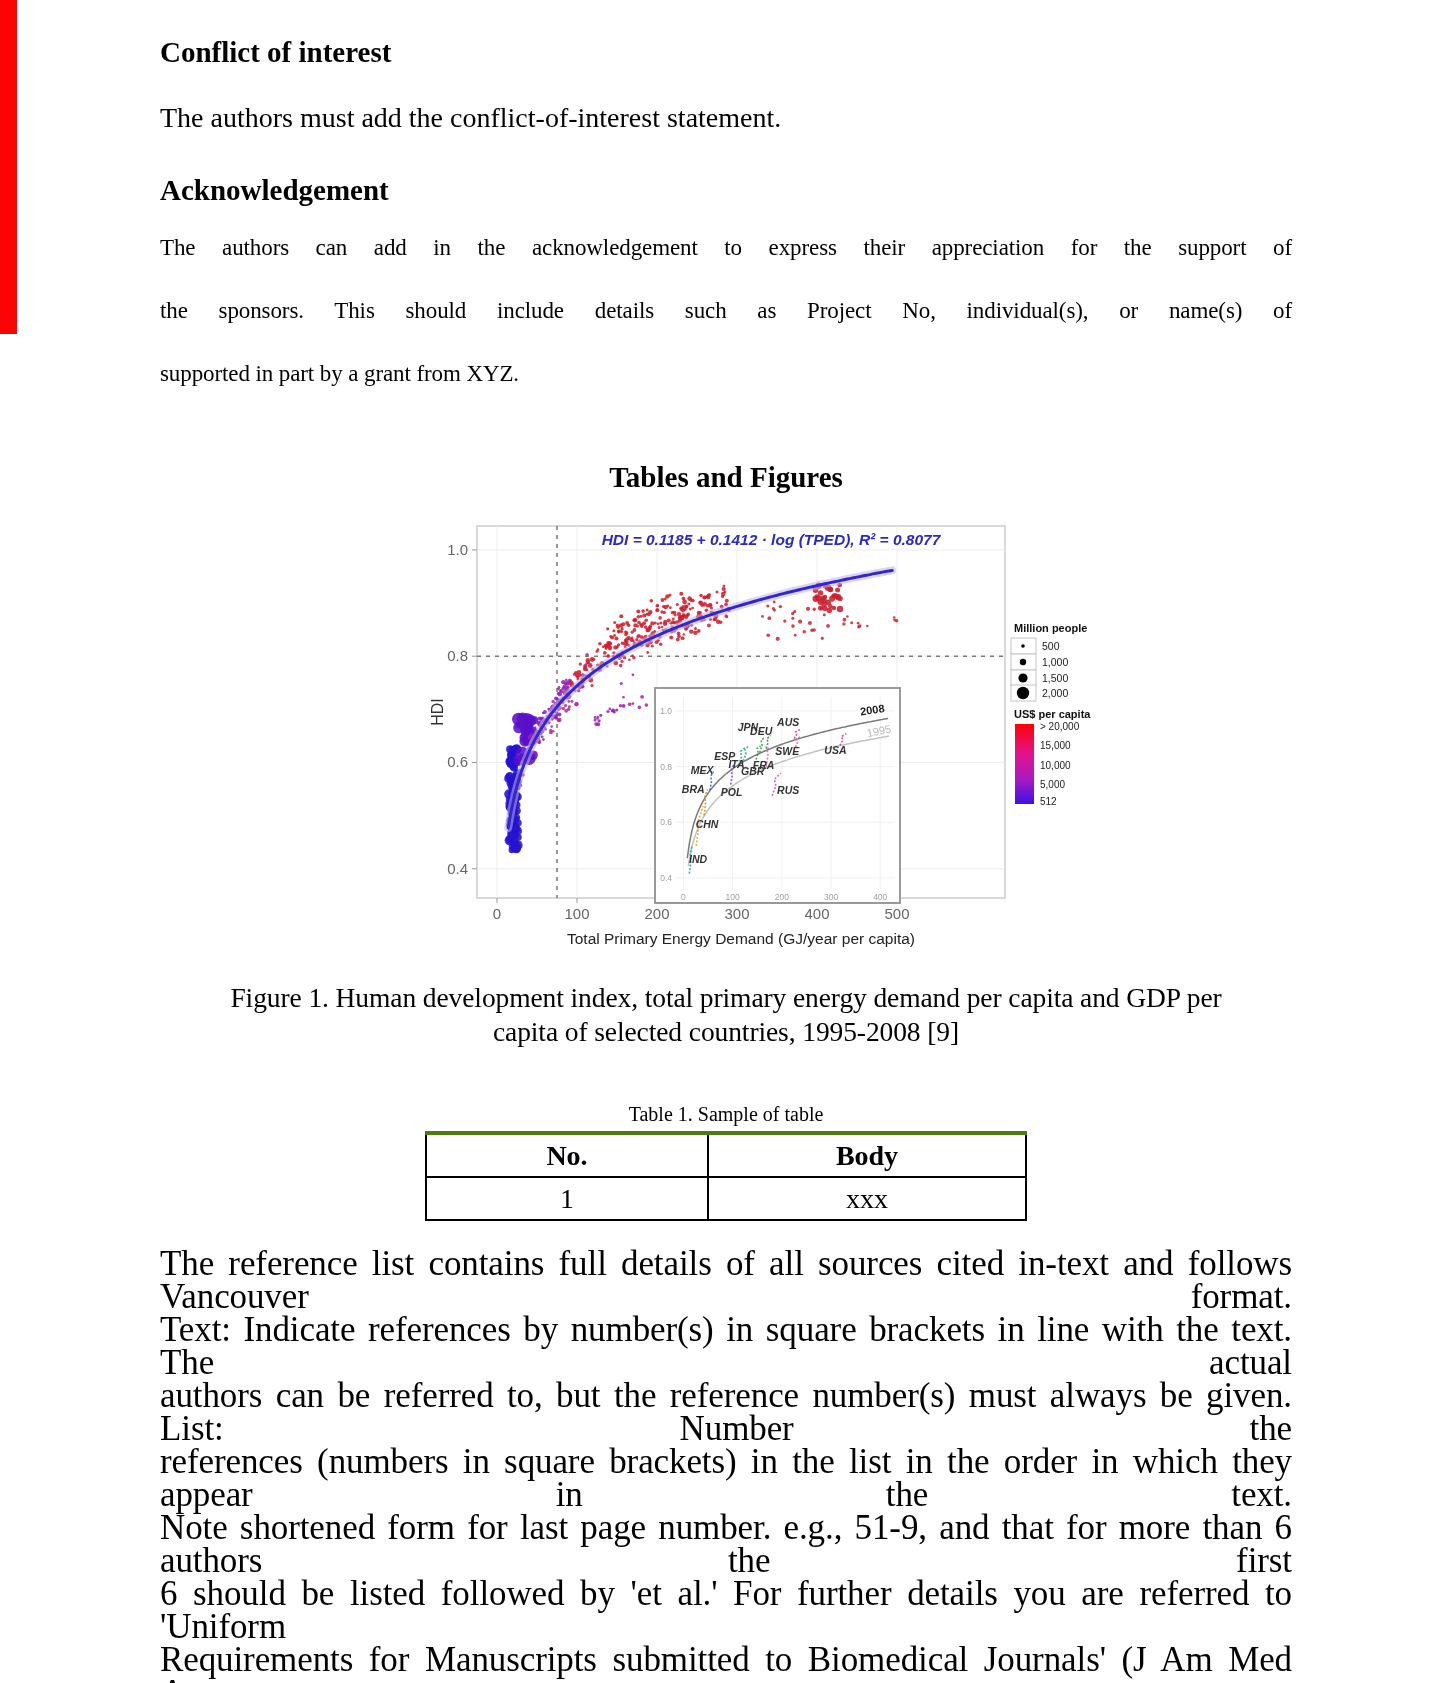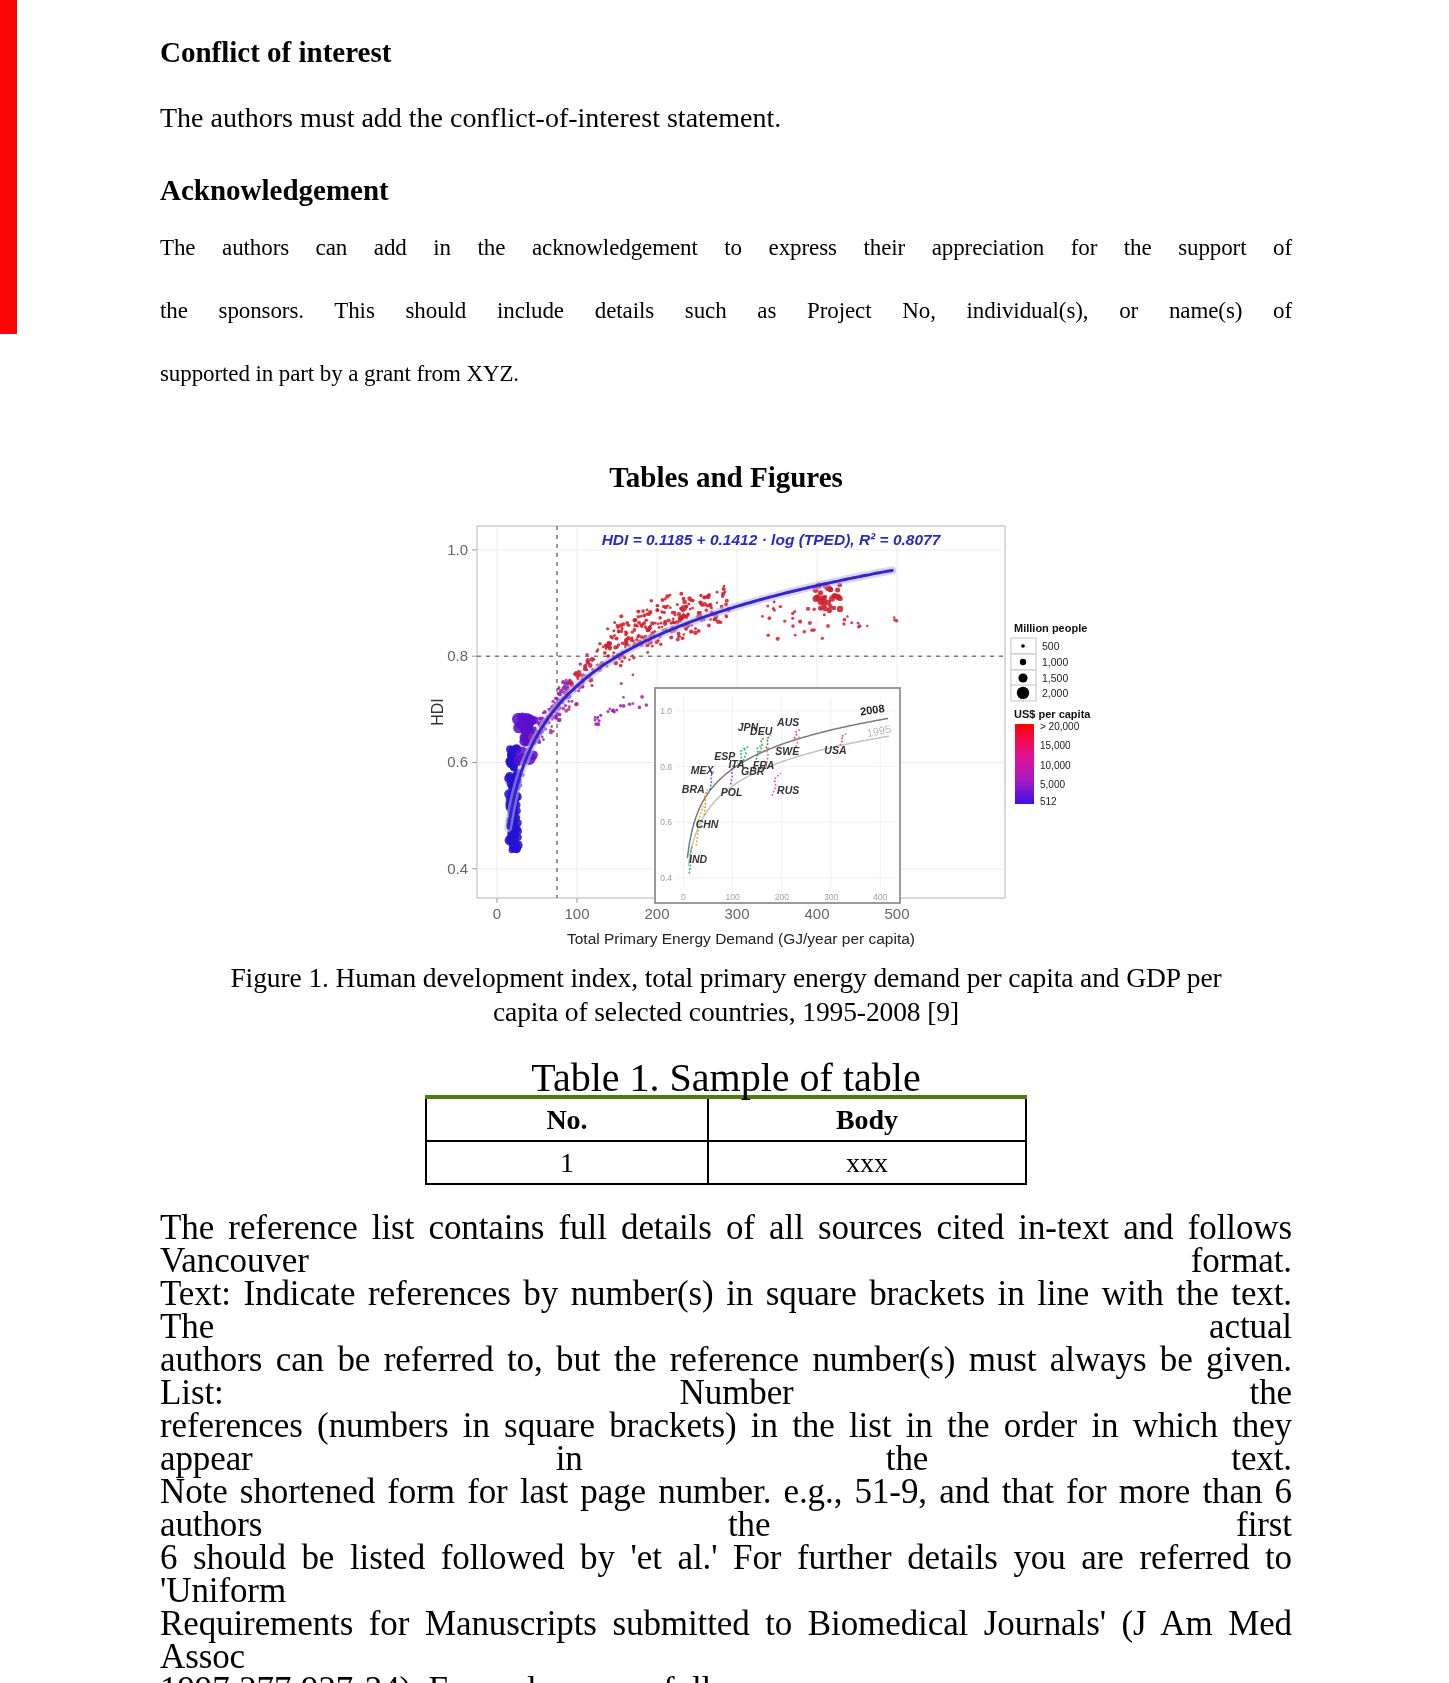--- a/index.html
+++ b/index.html
@@ -10,23 +10,23 @@
   .heading{font-weight:bold;font-size:29px;line-height:33px;}
   .para{font-size:28px;line-height:33px;}
   #p-conflict{margin-top:32px;}
   #h-ack{margin-top:40px;}
   #p-ack{margin-top:9px;}
   #p-ack .jl{line-height:63px;font-size:23px;}
   #h-tables{margin-top:56px;text-align:center;}
   .jl{text-align:justify;text-align-last:justify;letter-spacing:-0.1px;}
   .jl.last{text-align-last:left;}
   .figure-wrap{margin-left:263px;margin-top:-13px;width:700px;height:480px;position:relative;}
-  .fig-caption{font-size:27.5px;line-height:34px;}
+  .fig-caption{margin-top:20px;font-size:27.5px;line-height:34px;}
   .center-lines .jl{text-align:center;text-align-last:center;}
-  .table-caption{margin-top:32px;text-align:center;font-size:40px;line-height:34px;}
+  .table-caption{margin-top:48px;text-align:center;font-size:20px;line-height:34px;}
   table.sample{border-collapse:collapse;margin:0 auto;width:602px;}
   table.sample th, table.sample td{border:2px solid #000;height:41px;text-align:center;
        font-size:28px;padding:0;font-family:"Liberation Serif",serif;}
   table.sample th{font-weight:bold;border-top:4px solid #4d7c0f;}
   table.sample .col-no{width:47%;}
   #h-refs{margin-top:58px;}
   #p-refs{margin-top:26px;}
   #p-refs .jl{font-size:35px;line-height:33px;}
   svg text{font-family:"Liberation Sans", sans-serif;}
 </style>

